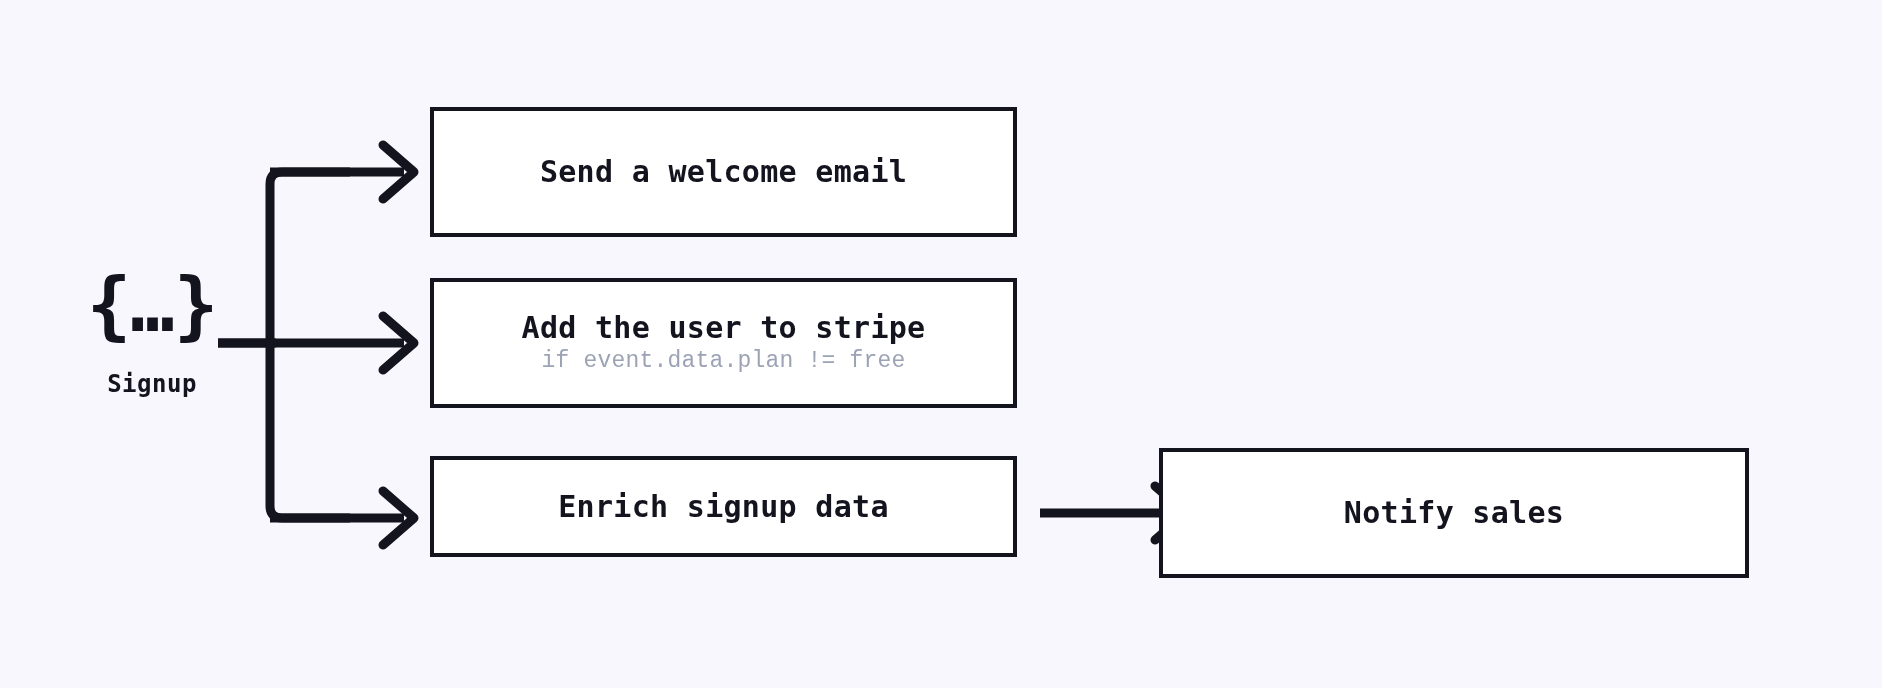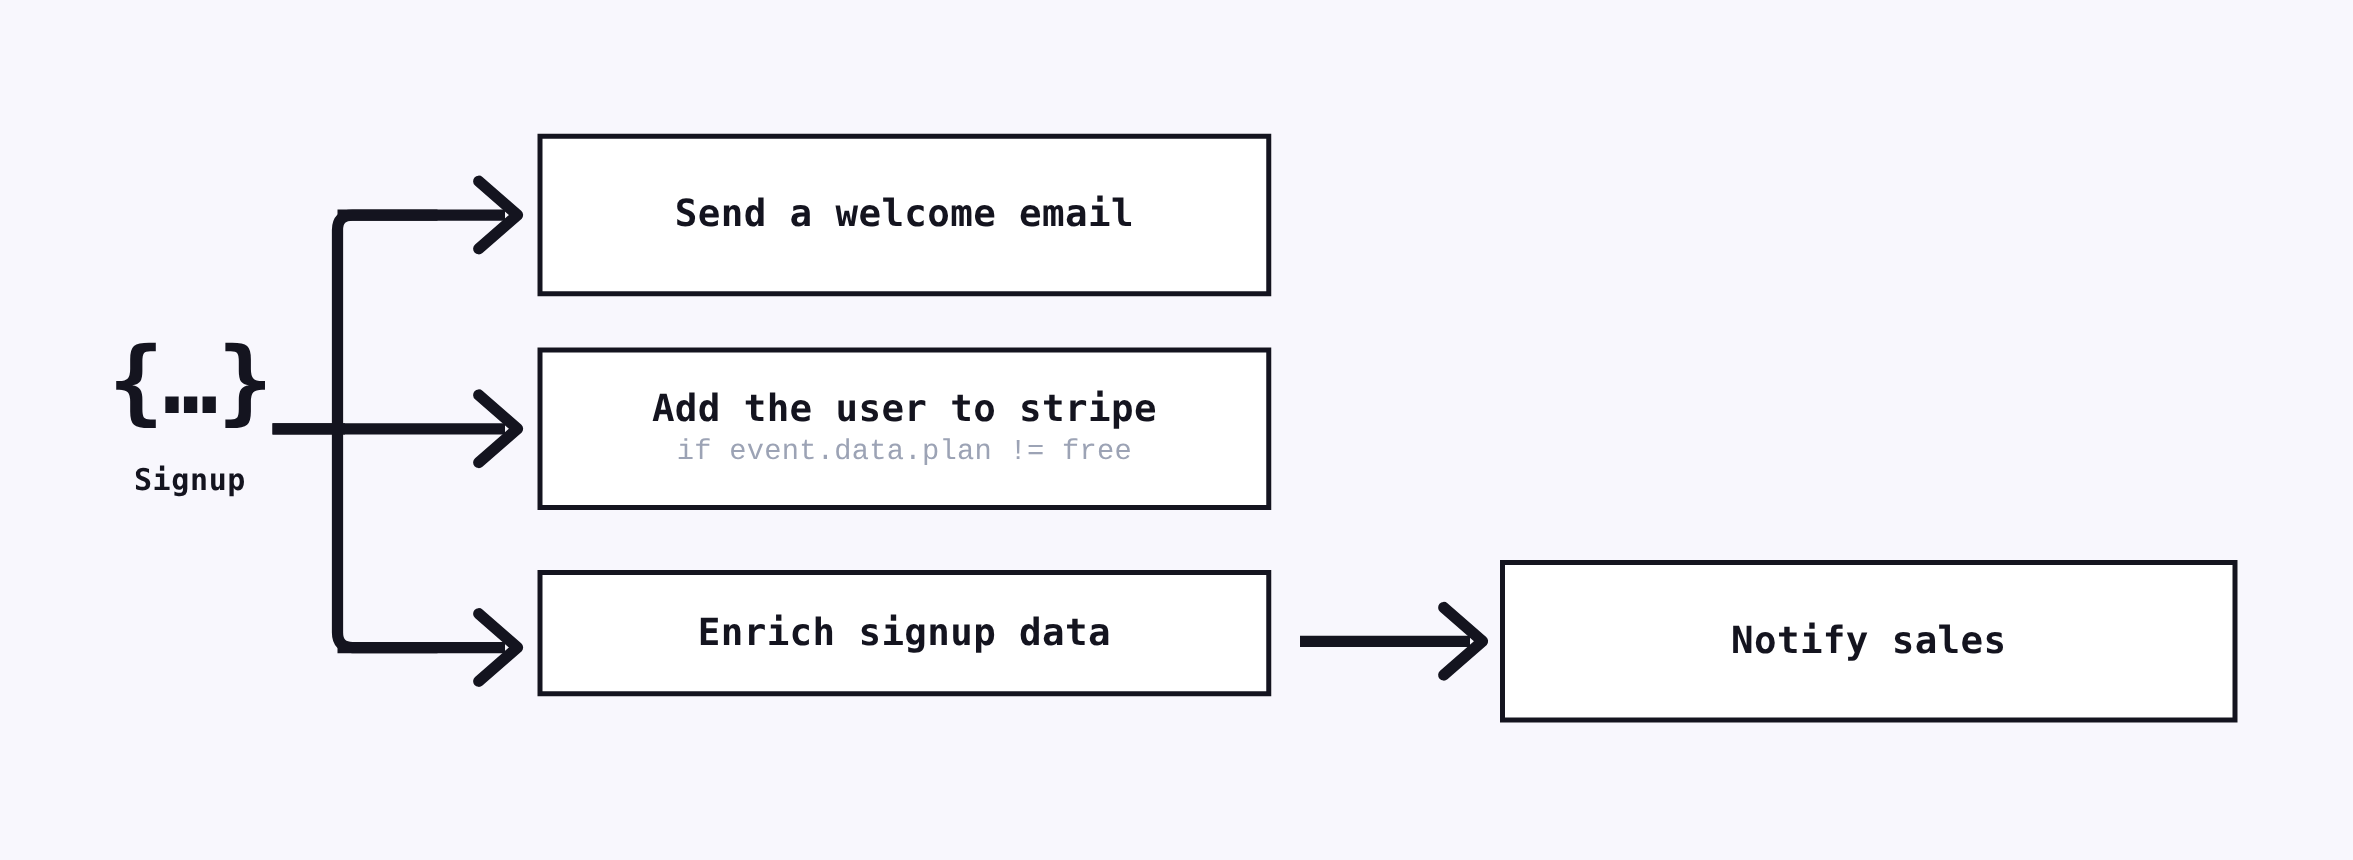--- a/index.html
+++ b/index.html
@@ -88,21 +88,21 @@
     margin-top: 3px;
     letter-spacing: 0.2px;
     white-space: nowrap;
   }
   .step-condition:empty { display: none; }
 
   
   #box-welcome-email { left: 430px; top: 107px;  width: 587px; height: 130px; }
   #box-add-stripe    { left: 430px; top: 278px;  width: 587px; height: 130px; }
   #box-enrich-data   { left: 430px; top: 424px;  width: 587px; height: 101px; margin-top: 32px; }
-  #box-notify-sales  { left: 1200px; top: 448px; width: 590px; height: 130px; }
+  #box-notify-sales  { left: 1159px; top: 448px; width: 590px; height: 130px; }
 </style>
 </head>
 <body>
 
 <div id="canvas">
 
   <svg id="connectors" viewBox="0 0 1882 688" width="1882" height="688" xmlns="http://www.w3.org/2000/svg">
 
     <path d="M 218 343 L 276 343" fill="none" stroke="#14141F" stroke-width="9" stroke-linecap="butt"></path>
 

